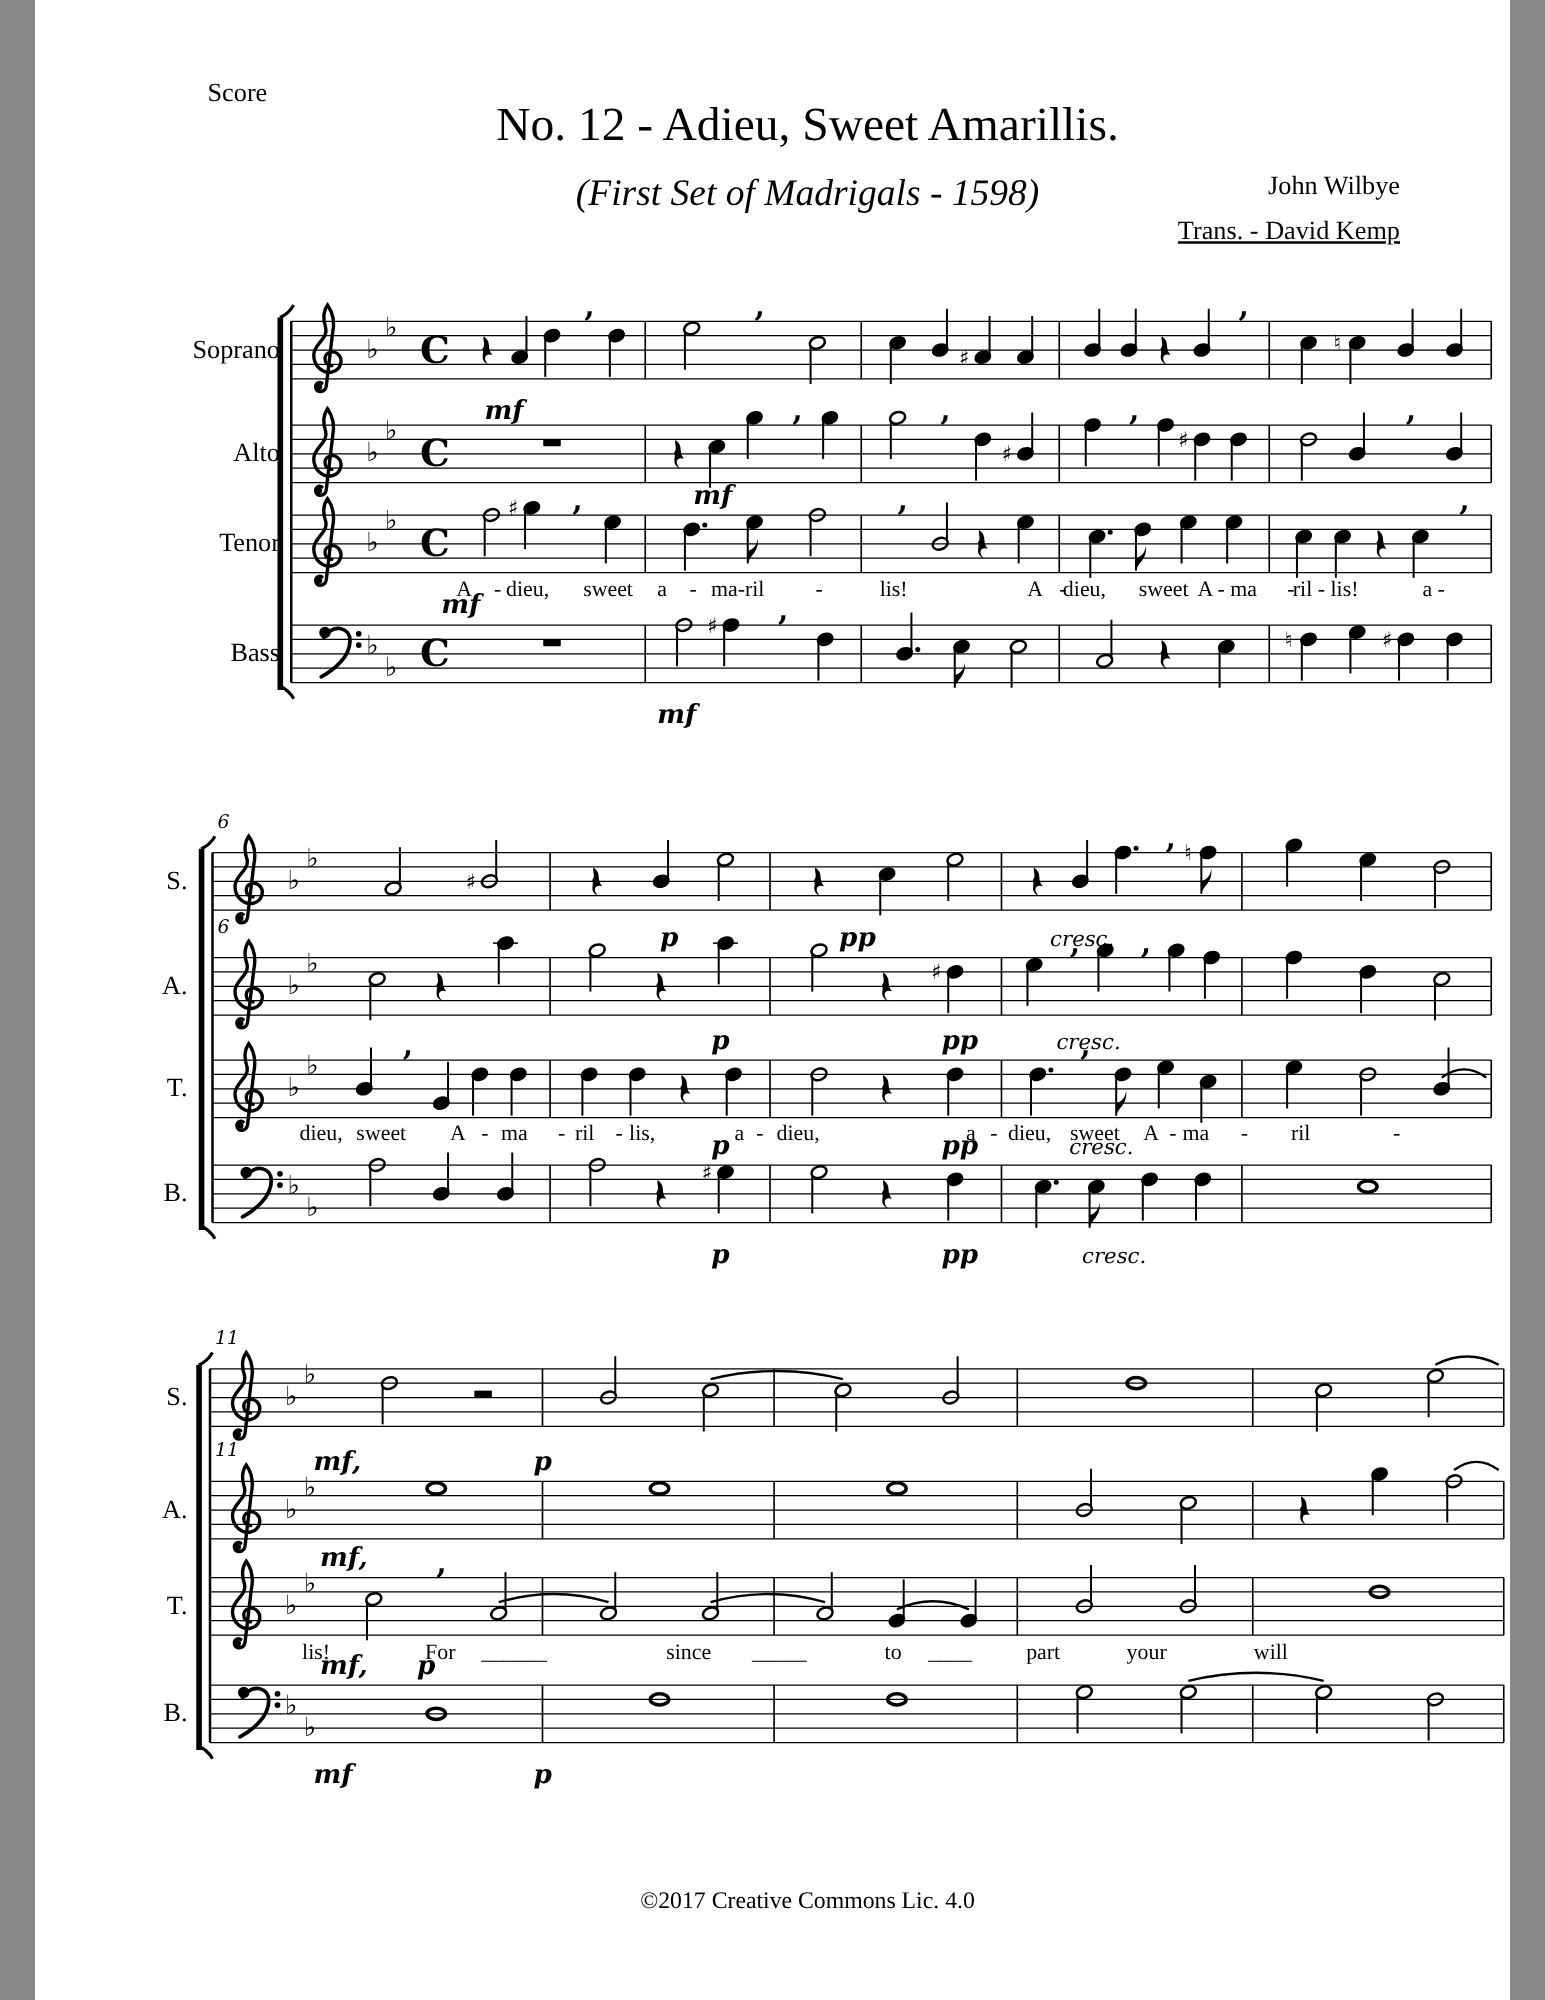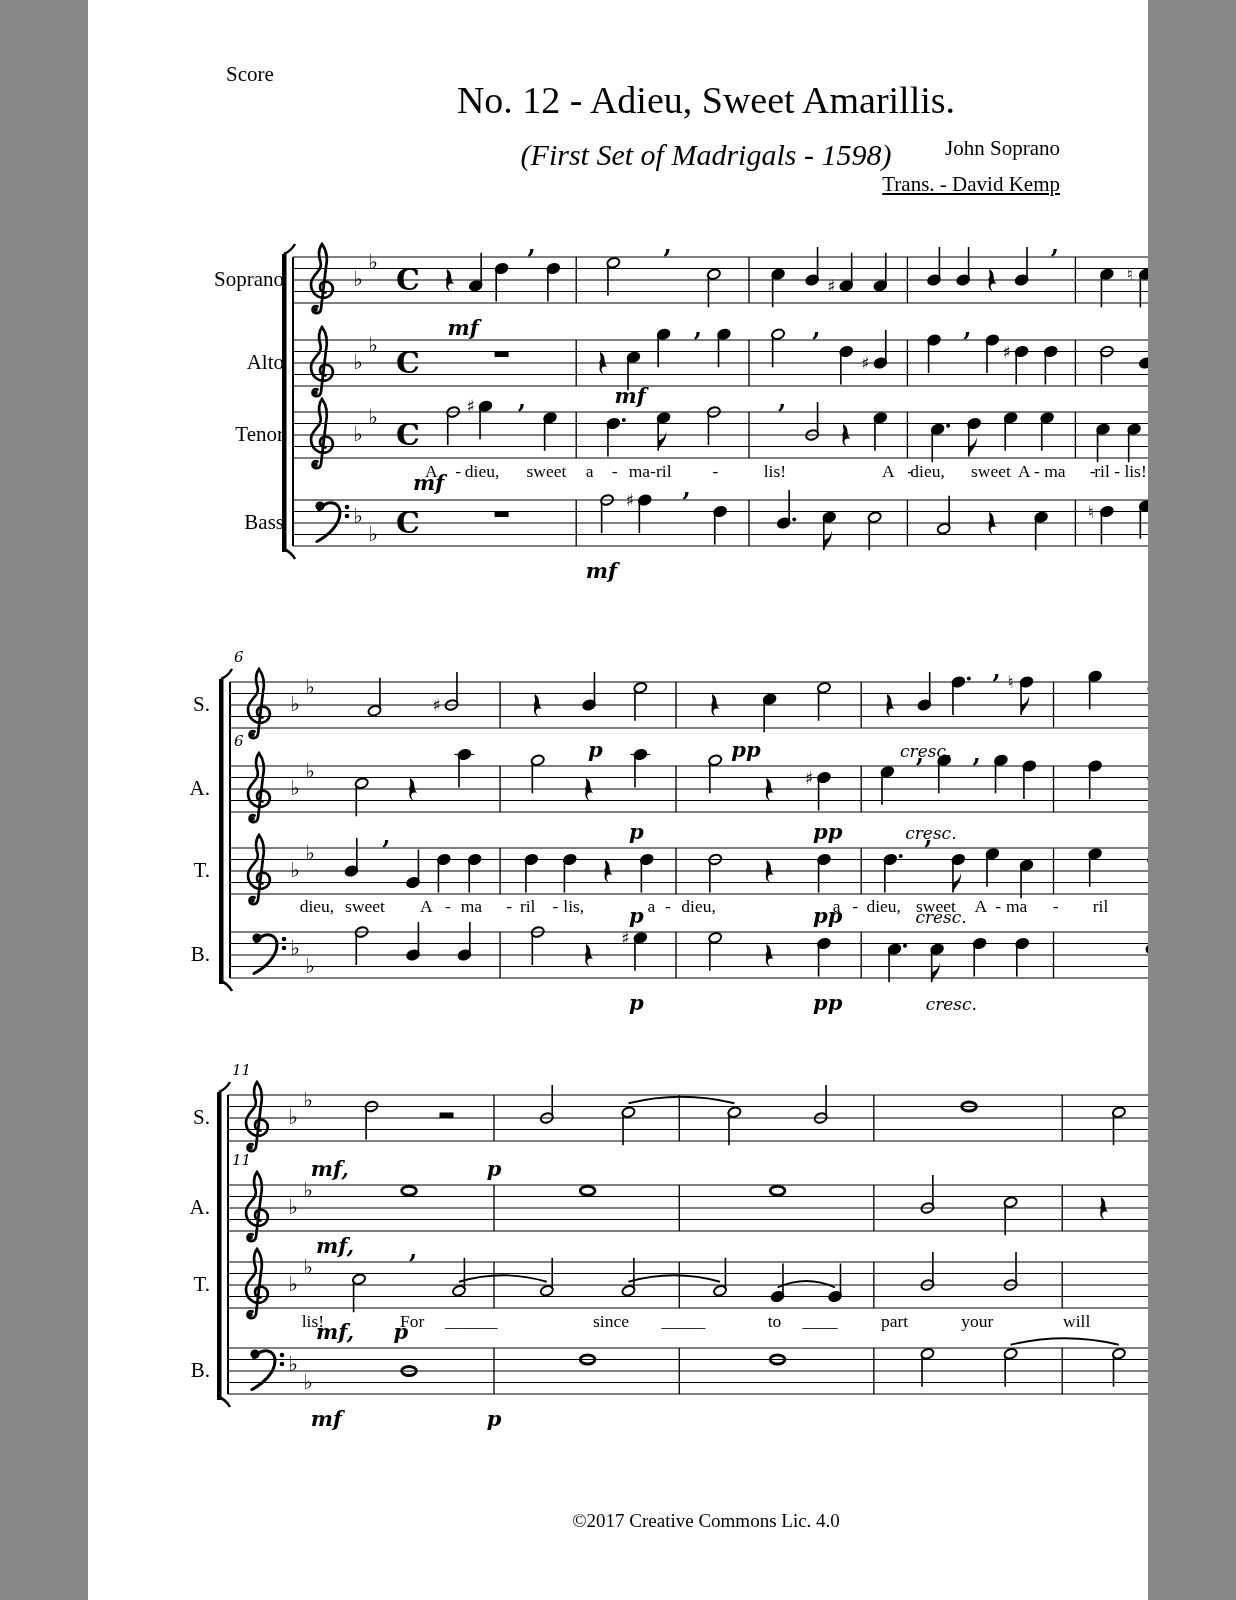--- a/index.html
+++ b/index.html
@@ -1,16 +1,16 @@
 <!DOCTYPE html>
 <html><head>
 <meta charset="utf-8">
 <style>
   html,body{margin:0;padding:0;background:#888;}
-  .page{position:relative;width:1060px;height:1600px;background:#fff;margin:0 auto;
+  .page{position:relative;width:1180px;height:1600px;background:#fff;margin:0 auto;
         font-family:"Liberation Serif","DejaVu Serif",serif;color:#000;overflow:hidden;}
   .abs{position:absolute;}
   .score-label{left:138px;top:62px;font-size:21px;}
   .title-wrap{left:0;top:78px;width:1236px;text-align:center;}
   .title{font-size:38px;}
   .subtitle-wrap{left:0;top:138px;width:1236px;text-align:center;}
   .subtitle{font-size:30px;font-style:italic;}
   .composer{right:88px;top:136px;font-size:21px;text-align:right;}
   .transcriber{right:88px;top:172px;font-size:21px;text-align:right;text-decoration:underline;}
   .footer{left:0;top:1510px;width:1236px;text-align:center;font-size:19px;}
@@ -20,21 +20,21 @@
 <body>
 
 <div class="page">
   <div class="abs score-label">Score</div>
   <div class="abs title-wrap">
     <span class="title">No. 12 - Adieu, Sweet Amarillis.</span>
   </div>
   <div class="abs subtitle-wrap">
     <span class="subtitle">(First Set of Madrigals - 1598)</span>
   </div>
-  <div class="abs composer">John Soprano</div>
+  <div class="abs composer">John Wilbye</div>
   <div class="abs transcriber">Trans. - David Kemp</div>
 
   <svg id="music" class="abs" style="left:0;top:0;" width="1236" height="1600" viewBox="0 0 1236 1600" xmlns="http://www.w3.org/2000/svg">
       <g>
         <rect x="194" y="254" width="4.5" height="298" fill="#000"></rect>
         <path d="M196,254 q7,-3 11,-10" fill="none" stroke="#000" stroke-width="2.5"></path>
         <path d="M196,549 q7,3 11,10" fill="none" stroke="#000" stroke-width="2.5"></path>
         <line x1="205" y1="257" x2="205" y2="546" stroke="#000" stroke-width="2"></line>
         <text x="196" y="286" text-anchor="end" font-family="&quot;Liberation Serif&quot;,serif" font-size="21">Soprano</text>
         <line x1="205" y1="257" x2="1165" y2="257" stroke="#000" stroke-width="1"></line>

